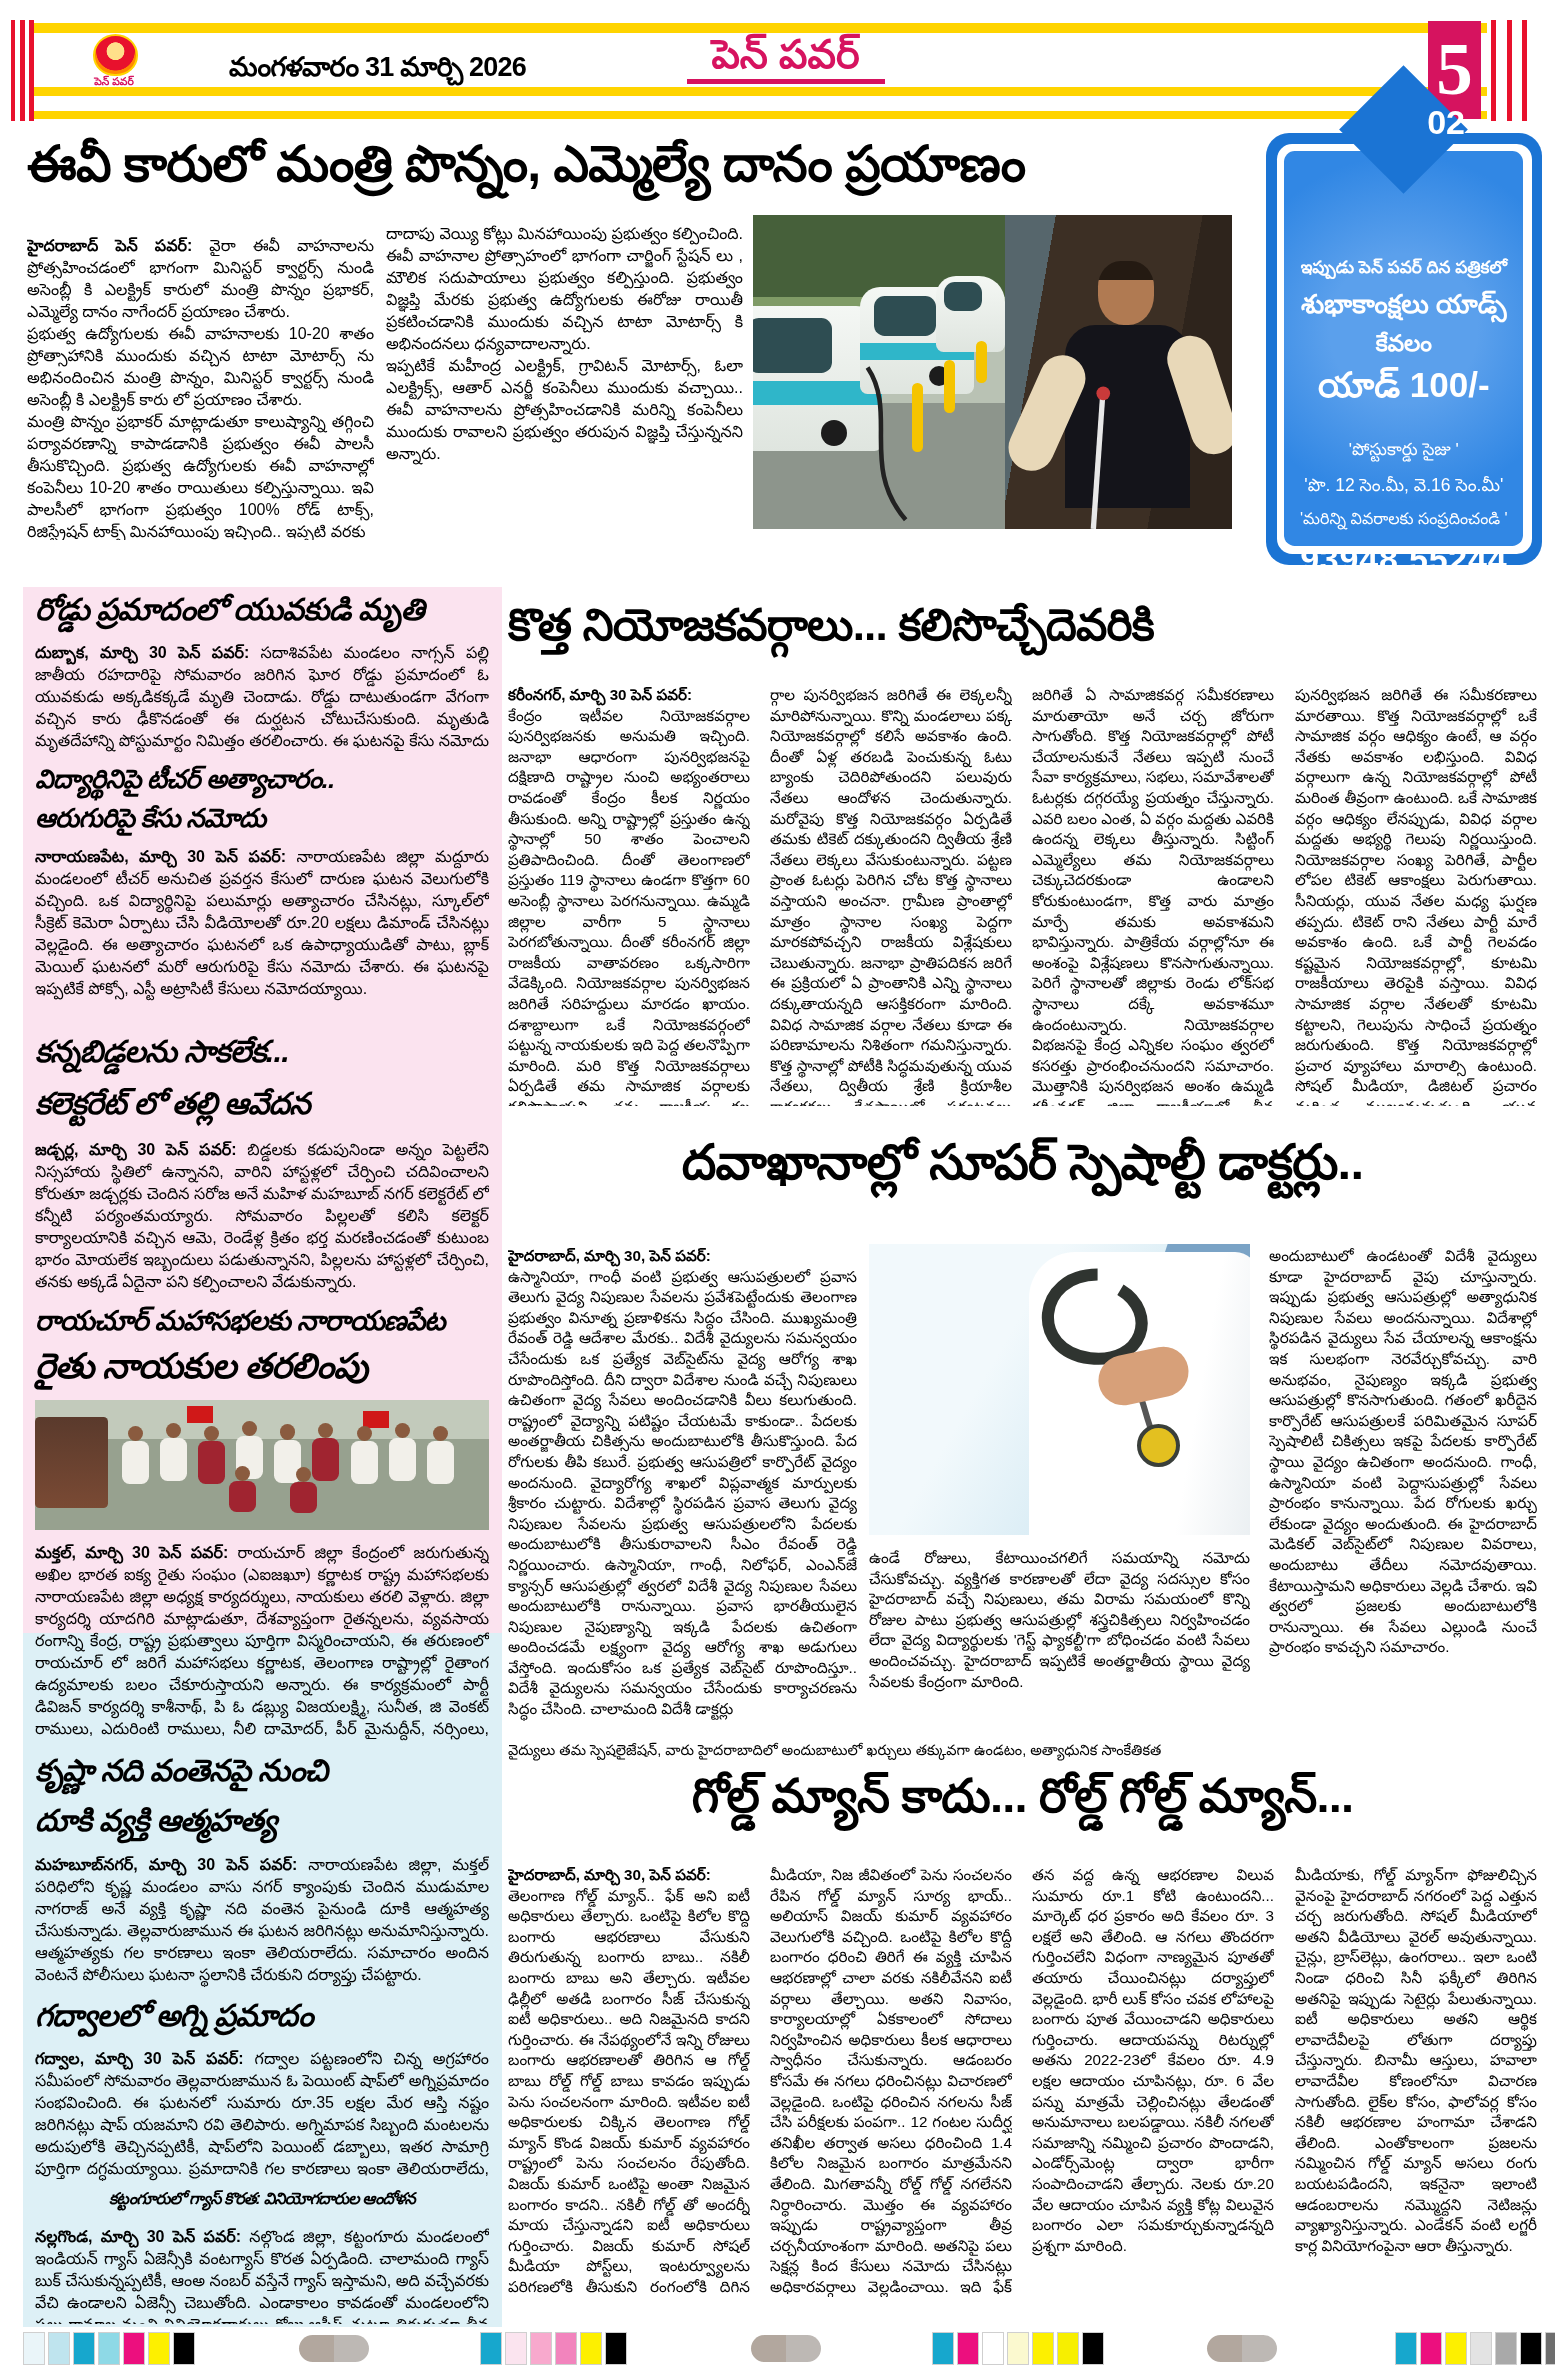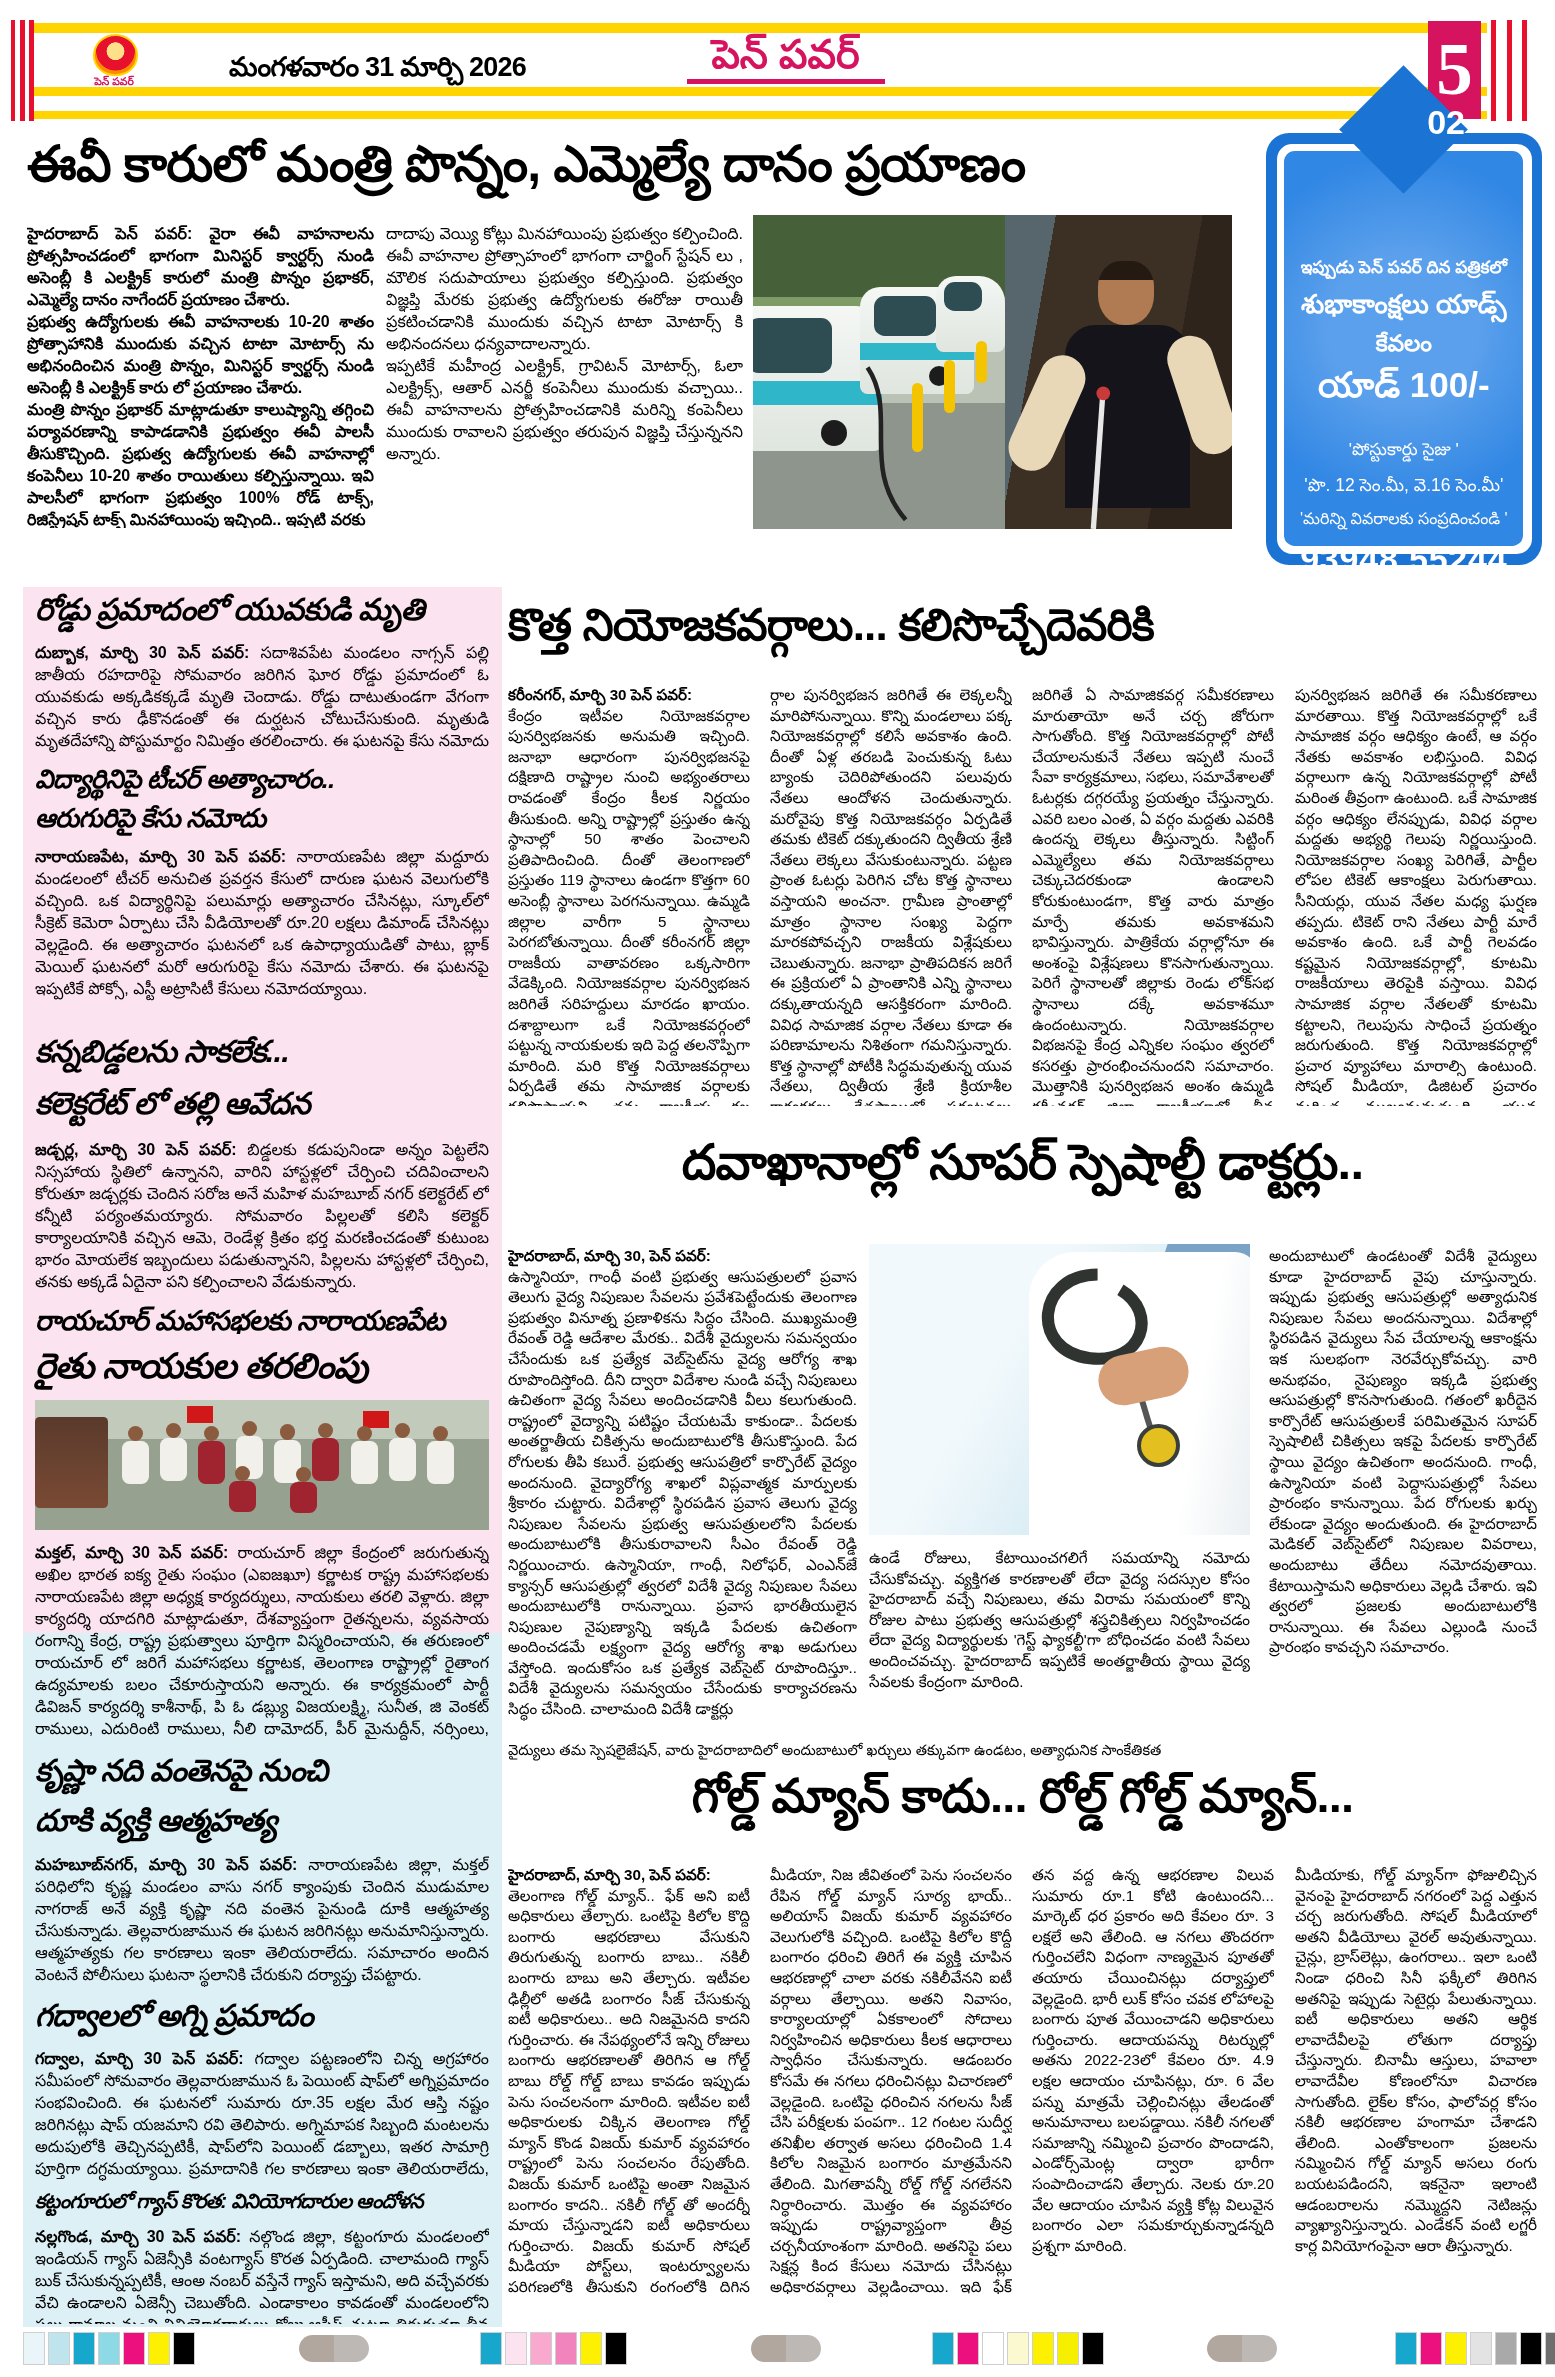--- a/index.html
+++ b/index.html
@@ -107,21 +107,21 @@
       <div class="masthead-t">పెన్ పవర్</div>
       <div class="masthead-u"></div>
     </div>
 
     <div class="pagenum">5</div>
   </div>
 
   <div>
     <div class="abs headline" style="left:27px;top:137px;width:1228px;font-size:50px;">ఈవీ కారులో మంత్రి పొన్నం, ఎమ్మెల్యే దానం ప్రయాణం</div>
 
-    <div class="abs body" style="left:27px;top:223px;width:347px;height:305px;font-weight:bold;"><b class="bl">హైదరాబాద్ పెన్ పవర్:</b> <span>వైరా ఈవీ వాహనాలను ప్రోత్సహించడంలో భాగంగా మినిస్టర్ క్వార్టర్స్ నుండి అసెంబ్లీ కి ఎలక్ట్రిక్ కారులో మంత్రి పొన్నం ప్రభాకర్, ఎమ్మెల్యే దానం నాగేందర్ ప్రయాణం చేశారు.
+    <div class="abs body" style="left:27px;top:235px;width:347px;height:305px;"><b class="bl">హైదరాబాద్ పెన్ పవర్:</b> <span>వైరా ఈవీ వాహనాలను ప్రోత్సహించడంలో భాగంగా మినిస్టర్ క్వార్టర్స్ నుండి అసెంబ్లీ కి ఎలక్ట్రిక్ కారులో మంత్రి పొన్నం ప్రభాకర్, ఎమ్మెల్యే దానం నాగేందర్ ప్రయాణం చేశారు.
 ప్రభుత్వ ఉద్యోగులకు ఈవీ వాహనాలకు 10-20 శాతం ప్రోత్సాహానికి ముందుకు వచ్చిన టాటా మోటార్స్ ను అభినందించిన మంత్రి పొన్నం, మినిస్టర్ క్వార్టర్స్ నుండి అసెంబ్లీ కి ఎలక్ట్రిక్ కారు లో ప్రయాణం చేశారు.
 మంత్రి పొన్నం ప్రభాకర్ మాట్లాడుతూ కాలుష్యాన్ని తగ్గించి పర్యావరణాన్ని కాపాడడానికి ప్రభుత్వం ఈవీ పాలసీ తీసుకొచ్చింది. ప్రభుత్వ ఉద్యోగులకు ఈవీ వాహనాల్లో కంపెనీలు 10-20 శాతం రాయితులు కల్పిస్తున్నాయి. ఇవి పాలసీలో భాగంగా ప్రభుత్వం 100% రోడ్ టాక్స్, రిజిస్ట్రేషన్ టాక్స్ మినహాయింపు ఇచ్చింది.. ఇప్పటి వరకు</span></div>
 
     <div class="abs body" style="left:386px;top:223px;width:357px;height:305px;">దాదాపు వెయ్యి కోట్లు మినహాయింపు ప్రభుత్వం కల్పించింది. ఈవీ వాహనాల ప్రోత్సాహంలో భాగంగా చార్జింగ్ స్టేషన్ లు , మౌలిక సదుపాయాలు ప్రభుత్వం కల్పిస్తుంది. ప్రభుత్వం విజ్ఞప్తి మేరకు ప్రభుత్వ ఉద్యోగులకు ఈరోజు రాయితీ ప్రకటించడానికి ముందుకు వచ్చిన టాటా మోటార్స్ కి అభినందనలు ధన్యవాదాలన్నారు.
 ఇప్పటికే మహీంద్ర ఎలక్ట్రిక్, గ్రావిటన్ మోటార్స్, ఓలా ఎలక్ట్రిక్స్, ఆతార్ ఎనర్జీ కంపెనీలు ముందుకు వచ్చాయి.. ఈవీ వాహనాలను ప్రోత్సహించడానికి మరిన్ని కంపెనీలు ముందుకు రావాలని ప్రభుత్వం తరుపున విజ్ఞప్తి చేస్తున్నన‌ని అన్నారు.</div>
 
     <div class="ph abs lead-photo">
       <div class="lp-left">
         <div class="car" style="left:-23px;top:91px;width:152px;height:145px;">
           <div class="win"></div>
@@ -244,21 +244,21 @@
 
   <div class="rail-b body" style="top:1542px;height:200px;"><b class="bl">మక్తల్, మార్చి 30  పెన్ పవర్:</b> <span>రాయచూర్ జిల్లా కేంద్రంలో జరుగుతున్న అఖిల భారత ఐక్య రైతు సంఘం (ఎఐజఖూ) కర్ణాటక రాష్ట్ర మహాసభలకు నారాయణపేట జిల్లా అధ్యక్ష కార్యదర్శులు, నాయకులు తరలి వెళ్లారు. జిల్లా కార్యదర్శి యాదగిరి మాట్లాడుతూ, దేశవ్యాప్తంగా రైతన్నలను, వ్యవసాయ రంగాన్ని కేంద్ర, రాష్ట్ర ప్రభుత్వాలు పూర్తిగా విస్మరించాయని, ఈ తరుణంలో రాయచూర్ లో జరిగే మహాసభలు కర్ణాటక, తెలంగాణ రాష్ట్రాల్లో రైతాంగ ఉద్యమాలకు బలం చేకూరుస్తాయని అన్నారు. ఈ కార్యక్రమంలో పార్టీ డివిజన్ కార్యదర్శి కాశీనాథ్, పి ఓ డబ్ల్యు విజయలక్ష్మి, సునీత, జి వెంకట్ రాములు, ఎదురింటి రాములు, నీలి దామోదర్, పీర్ మైనుద్దీన్, నర్సింలు, అంబదాస్ పాల్గొన్నారు. ఈ మహాసభలు మార్చి 30, 2026న జరిగాయి.</span></div>
 
   <div class="rail-t" style="top:1754px;font-size:30.5px;">కృష్ణా నది వంతెనపై నుంచి</div>
   <div class="rail-t" style="top:1804px;font-size:30.5px;">దూకి వ్యక్తి ఆత్మహత్య</div>
   <div class="rail-b body" style="top:1854px;height:133px;"><b class="bl">మహబూబ్‌నగర్, మార్చి 30  పెన్ పవర్:</b> <span>నారాయణపేట జిల్లా, మక్తల్ పరిధిలోని కృష్ణ మండలం వాసు నగర్ క్యాంపుకు చెందిన ముడుమాల నాగరాజ్ అనే వ్యక్తి కృష్ణా నది వంతెన పైనుండి దూకి ఆత్మహత్య చేసుకున్నాడు. తెల్లవారుజామున ఈ ఘటన జరిగినట్లు అనుమానిస్తున్నారు. ఆత్మహత్యకు గల కారణాలు ఇంకా తెలియరాలేదు. సమాచారం అందిన వెంటనే పోలీసులు ఘటనా స్థలానికి చేరుకుని దర్యాప్తు చేపట్టారు.</span></div>
 
   <div class="rail-t" style="top:1999px;font-size:30.5px;">గద్వాలలో అగ్ని ప్రమాదం</div>
   <div class="rail-b body" style="top:2048px;height:133px;"><b class="bl">గద్వాల, మార్చి 30  పెన్ పవర్:</b> <span>గద్వాల పట్టణంలోని చిన్న అగ్రహారం సమీపంలో సోమవారం తెల్లవారుజామున ఓ పెయింట్ షాప్‌లో అగ్నిప్రమాదం సంభవించింది. ఈ ఘటనలో సుమారు రూ.35 లక్షల మేర ఆస్తి నష్టం జరిగినట్లు షాప్ యజమాని రవి తెలిపారు. అగ్నిమాపక సిబ్బంది మంటలను అదుపులోకి తెచ్చినప్పటికీ, షాప్‌లోని పెయింట్ డబ్బాలు, ఇతర సామాగ్రి పూర్తిగా దగ్ధమయ్యాయి. ప్రమాదానికి గల కారణాలు ఇంకా తెలియరాలేదు, అయితే విద్యుత్ షార్ట్ సర్క్యూట్ కారణంగా జరిగి ఉండవచ్చని అనుమానిస్తున్నారు.</span></div>
 
-  <div class="rail-t" style="top:2191px;font-size:20px;">కట్టంగూరులో గ్యాస్ కొరత: వినియోగదారుల ఆందోళన</div>
+  <div class="rail-t" style="top:2191px;font-size:16px;text-align:center;">కట్టంగూరులో గ్యాస్ కొరత: వినియోగదారుల ఆందోళన</div>
   <div class="rail-b body" style="top:2226px;height:98px;"><b class="bl">నల్లగొండ, మార్చి 30  పెన్ పవర్:</b> <span>నల్గొండ జిల్లా, కట్టంగూరు మండలంలో ఇండియన్ గ్యాస్ ఏజెన్సీకి వంటగ్యాస్ కొరత ఏర్పడింది. చాలామంది గ్యాస్ బుక్ చేసుకున్నప్పటికీ, ఆంఅ నంబర్ వస్తేనే గ్యాస్ ఇస్తామని, అది వచ్చేవరకు వేచి ఉండాలని ఏజెన్సీ చెబుతోంది. ఎండాకాలం కావడంతో మండలంలోని పలు గ్రామాల నుంచి వినియోగదారులు రోజు ఆఫీస్ చుట్టూ తిరుగుతూ తీవ్ర ఇబ్బందులు పడుతున్నారని తెలిపారు. అధికారులు స్పందించి గ్యాస్ సరఫరాలో అంతరాయం లేకుండా చూడాలని వారు కోరుతున్నారు.</span></div>
 
   <div>
     <div class="abs headline" style="left:508px;top:601px;width:1029px;font-size:44px;">కొత్త నియోజకవర్గాలు... కలిసొచ్చేదెవరికి</div>
     <div class="abs body" style="left:508px;top:685px;width:242px;height:421px;font-size:15.2px;line-height:20.6px;"><b class="blb">కరీంనగర్, మార్చి 30  పెన్ పవర్:</b><span>కేంద్రం ఇటీవల నియోజకవర్గాల పునర్విభజనకు అనుమతి ఇచ్చింది. జనాభా ఆధారంగా పునర్విభజనపై దక్షిణాది రాష్ట్రాల నుంచి అభ్యంతరాలు రావడంతో కేంద్రం కీలక నిర్ణయం తీసుకుంది. అన్ని రాష్ట్రాల్లో ప్రస్తుతం ఉన్న స్థానాల్లో 50 శాతం పెంచాలని ప్రతిపాదించింది. దీంతో తెలంగాణలో ప్రస్తుతం 119 స్థానాలు ఉండగా కొత్తగా 60 అసెంబ్లీ స్థానాలు పెరగనున్నాయి. ఉమ్మడి జిల్లాల వారీగా 5 స్థానాలు పెరగబోతున్నాయి. దీంతో కరీంనగర్ జిల్లా రాజకీయ వాతావరణం ఒక్కసారిగా వేడెక్కింది. నియోజకవర్గాల పునర్విభజన జరిగితే సరిహద్దులు మారడం ఖాయం. దశాబ్దాలుగా ఒకే నియోజకవర్గంలో పట్టున్న నాయకులకు ఇది పెద్ద తలనొప్పిగా మారింది. మరి కొత్త నియోజకవర్గాలు ఏర్పడితే తమ సామాజిక వర్గాలకు కలిసొస్తాయని, తమ రాజకీయ కల నెరవేరుతుందని పలువురు నేతలు ఆశపడుతున్నారు. ఈ చదరంగంలో ఎవరికి లాభం? ఎవరికి నష్టం? అనేది ఆసక్తికర అంశంగా మారింది. ఉమ్మడి కరీంనగర్ ప్రస్తుతం 13 అసెంబ్లీ నియోజకవర్గాలతోపాటు, ఒక లోక్‌సభ స్థానాన్ని కలిగి ఉంది. ఈ నియోజకవర్గాల్లో కొన్ని దశాబ్దాలుగా ఒకే పార్టీ లేదా ఒకే కుటుంబం ఆధీనంలో ఉన్నాయి. సామాజిక సమీకరణాలు, స్థానిక సమస్యలు, అభివృద్ధి పనులను బట్టి ఓటర్లు నిర్ణయం తీసుకుంటున్నారు. కానీ నియోజకవ</span></div>
     <div class="abs body" style="left:770px;top:685px;width:242px;height:421px;font-size:15.2px;line-height:20.6px;">ర్గాల పునర్విభజన జరిగితే ఈ లెక్కలన్నీ మారిపోనున్నాయి. కొన్ని మండలాలు పక్క నియోజకవర్గాల్లో కలిసే అవకాశం ఉంది. దీంతో ఏళ్ల తరబడి పెంచుకున్న ఓటు బ్యాంకు చెదిరిపోతుందని పలువురు నేతలు ఆందోళన చెందుతున్నారు. మరోవైపు కొత్త నియోజకవర్గం ఏర్పడితే తమకు టికెట్ దక్కుతుందని ద్వితీయ శ్రేణి నేతలు లెక్కలు వేసుకుంటున్నారు. పట్టణ ప్రాంత ఓటర్లు పెరిగిన చోట కొత్త స్థానాలు వస్తాయని అంచనా. గ్రామీణ ప్రాంతాల్లో మాత్రం స్థానాల సంఖ్య పెద్దగా మారకపోవచ్చని రాజకీయ విశ్లేషకులు చెబుతున్నారు. జనాభా ప్రాతిపదికన జరిగే ఈ ప్రక్రియలో ఏ ప్రాంతానికి ఎన్ని స్థానాలు దక్కుతాయన్నది ఆసక్తికరంగా మారింది. వివిధ సామాజిక వర్గాల నేతలు కూడా ఈ పరిణామాలను నిశితంగా గమనిస్తున్నారు. కొత్త స్థానాల్లో పోటీకి సిద్ధమవుతున్న యువ నేతలు, ద్వితీయ శ్రేణి క్రియాశీల కార్యకర్తలు క్షేత్రస్థాయిలో పర్యటనలు పెంచారు. ఈ క్రమంలో పార్టీల అధిష్ఠానాలు సర్వేల ద్వారా క్షేత్రస్థాయి సమాచారాన్ని సేకరిస్తూ అభ్యర్థుల జాబితాలను సిద్ధం చేస్తున్నాయన్న ప్రచారం ఊపందుకుంది.</div>
     <div class="abs body" style="left:1032px;top:685px;width:242px;height:421px;font-size:15.2px;line-height:20.6px;">జరిగితే ఏ సామాజికవర్గ సమీకరణాలు మారుతాయో అనే చర్చ జోరుగా సాగుతోంది. కొత్త నియోజకవర్గాల్లో పోటీ చేయాలనుకునే నేతలు ఇప్పటి నుంచే సేవా కార్యక్రమాలు, సభలు, సమావేశాలతో ఓటర్లకు దగ్గరయ్యే ప్రయత్నం చేస్తున్నారు. ఎవరి బలం ఎంత, ఏ వర్గం మద్దతు ఎవరికి ఉందన్న లెక్కలు తీస్తున్నారు. సిట్టింగ్ ఎమ్మెల్యేలు తమ నియోజకవర్గాలు చెక్కుచెదరకుండా ఉండాలని కోరుకుంటుండగా, కొత్త వారు మాత్రం మార్పే తమకు అవకాశమని భావిస్తున్నారు. పాత్రికేయ వర్గాల్లోనూ ఈ అంశంపై విశ్లేషణలు కొనసాగుతున్నాయి. పెరిగే స్థానాలతో జిల్లాకు రెండు లోక్‌సభ స్థానాలు దక్కే అవకాశమూ ఉందంటున్నారు. నియోజకవర్గాల విభజనపై కేంద్ర ఎన్నికల సంఘం త్వరలో కసరత్తు ప్రారంభించనుందని సమాచారం. మొత్తానికి పునర్విభజన అంశం ఉమ్మడి కరీంనగర్ జిల్లా రాజకీయాల్లో తీవ్ర చర్చనీయాంశంగా మారింది. రానున్న రోజుల్లో దీని ప్రభావం అన్ని పార్టీలపైనా స్పష్టంగా కనిపించనుందని విశ్లేషకులు అంటున్నారు.</div>
     <div class="abs body" style="left:1295px;top:685px;width:242px;height:421px;font-size:15.2px;line-height:20.6px;">పునర్విభజన జరిగితే ఈ సమీకరణాలు మారతాయి. కొత్త నియోజకవర్గాల్లో ఒకే సామాజిక వర్గం ఆధిక్యం ఉంటే, ఆ వర్గం నేతకు అవకాశం లభిస్తుంది. వివిధ వర్గాలుగా ఉన్న నియోజకవర్గాల్లో పోటీ మరింత తీవ్రంగా ఉంటుంది. ఒకే సామాజిక వర్గం ఆధిక్యం లేనప్పుడు, వివిధ వర్గాల మద్దతు అభ్యర్థి గెలుపు నిర్ణయిస్తుంది. నియోజకవర్గాల సంఖ్య పెరిగితే, పార్టీల లోపల టికెట్ ఆకాంక్షలు పెరుగుతాయి. సీనియర్లు, యువ నేతల మధ్య ఘర్షణ తప్పదు. టికెట్ రాని నేతలు పార్టీ మారే అవకాశం ఉంది. ఒకే పార్టీ గెలవడం కష్టమైన నియోజకవర్గాల్లో, కూటమి రాజకీయాలు తెరపైకి వస్తాయి. వివిధ సామాజిక వర్గాల నేతలతో కూటమి కట్టాలని, గెలుపును సాధించే ప్రయత్నం జరుగుతుంది. కొత్త నియోజకవర్గాల్లో ప్రచార వ్యూహాలు మారాల్సి ఉంటుంది. సోషల్ మీడియా, డిజిటల్ ప్రచారం మరింత ముఖ్యమవుతుంది. యువ ఓటర్లపై దృష్టి పెట్టాల్సి ఉంటుంది. నియోజకవర్గాల పెంపు తెలంగాణ రాజకీయాల్లో పెద్ద మార్పును తీసుకురాబోతోంది. ఇప్పటికే పట్టు సాధించిన సీనియర్ నేతలకు ఇది సవాలుగా, కొత్త నేతలకు, ద్వితీయ శ్రేణి కార్యకర్తలకు ఇది అవకాశంగా మారింది.</div>
   </div>
 

